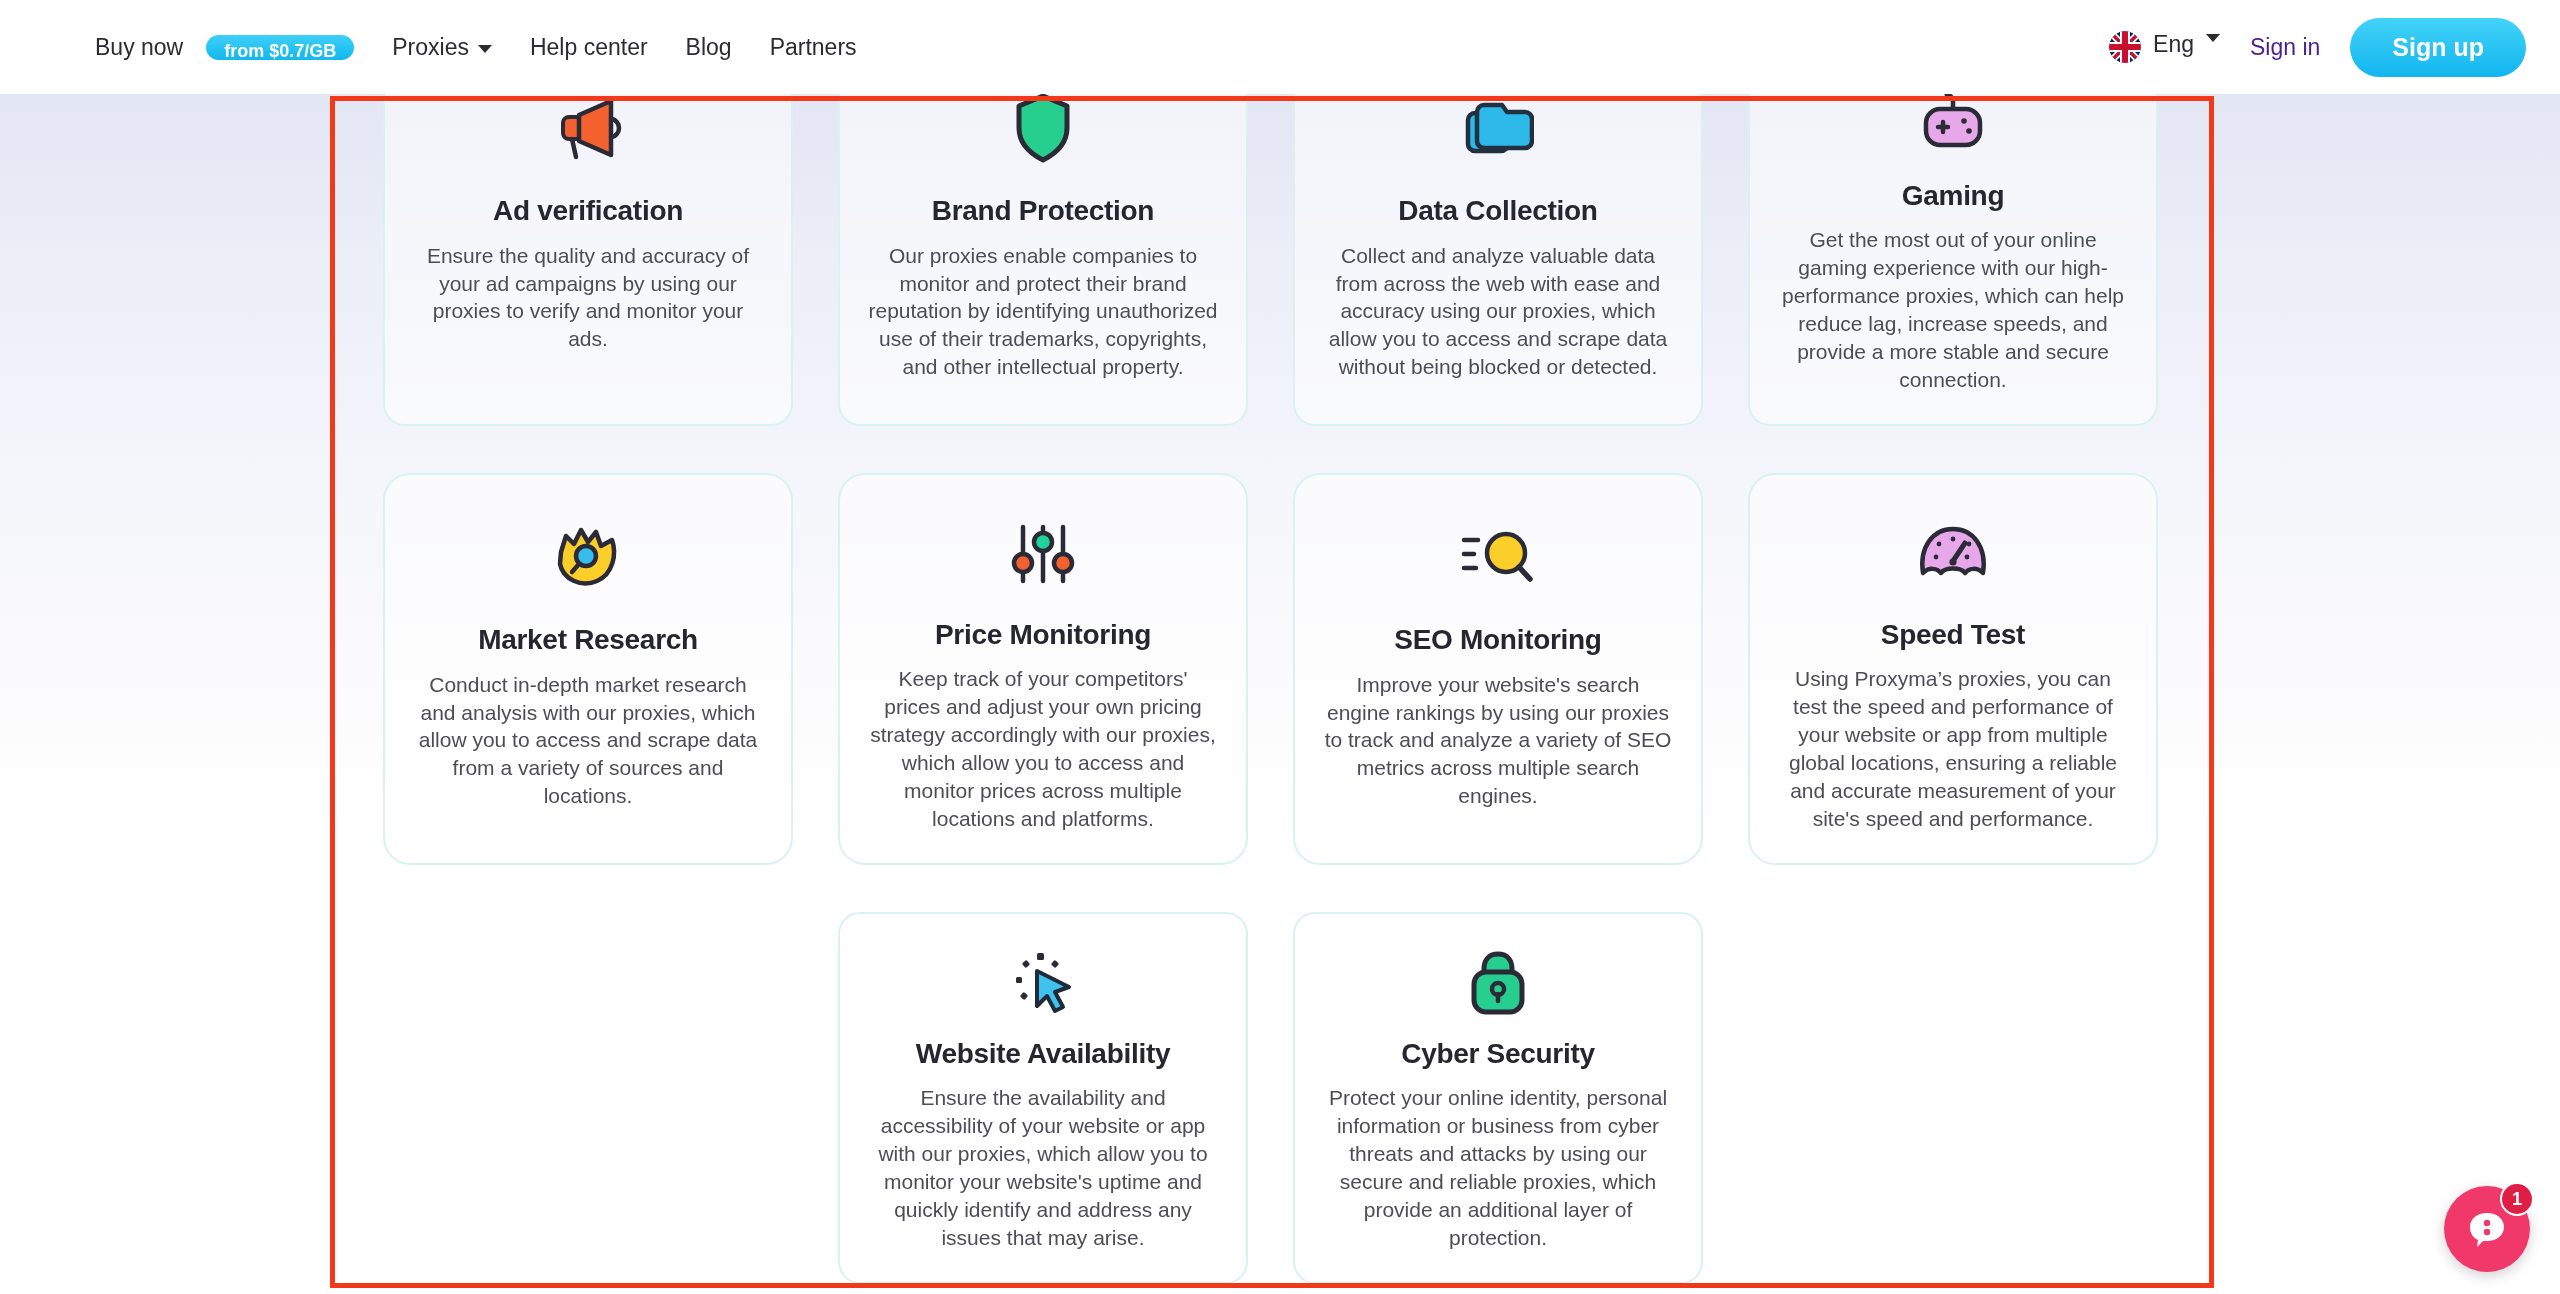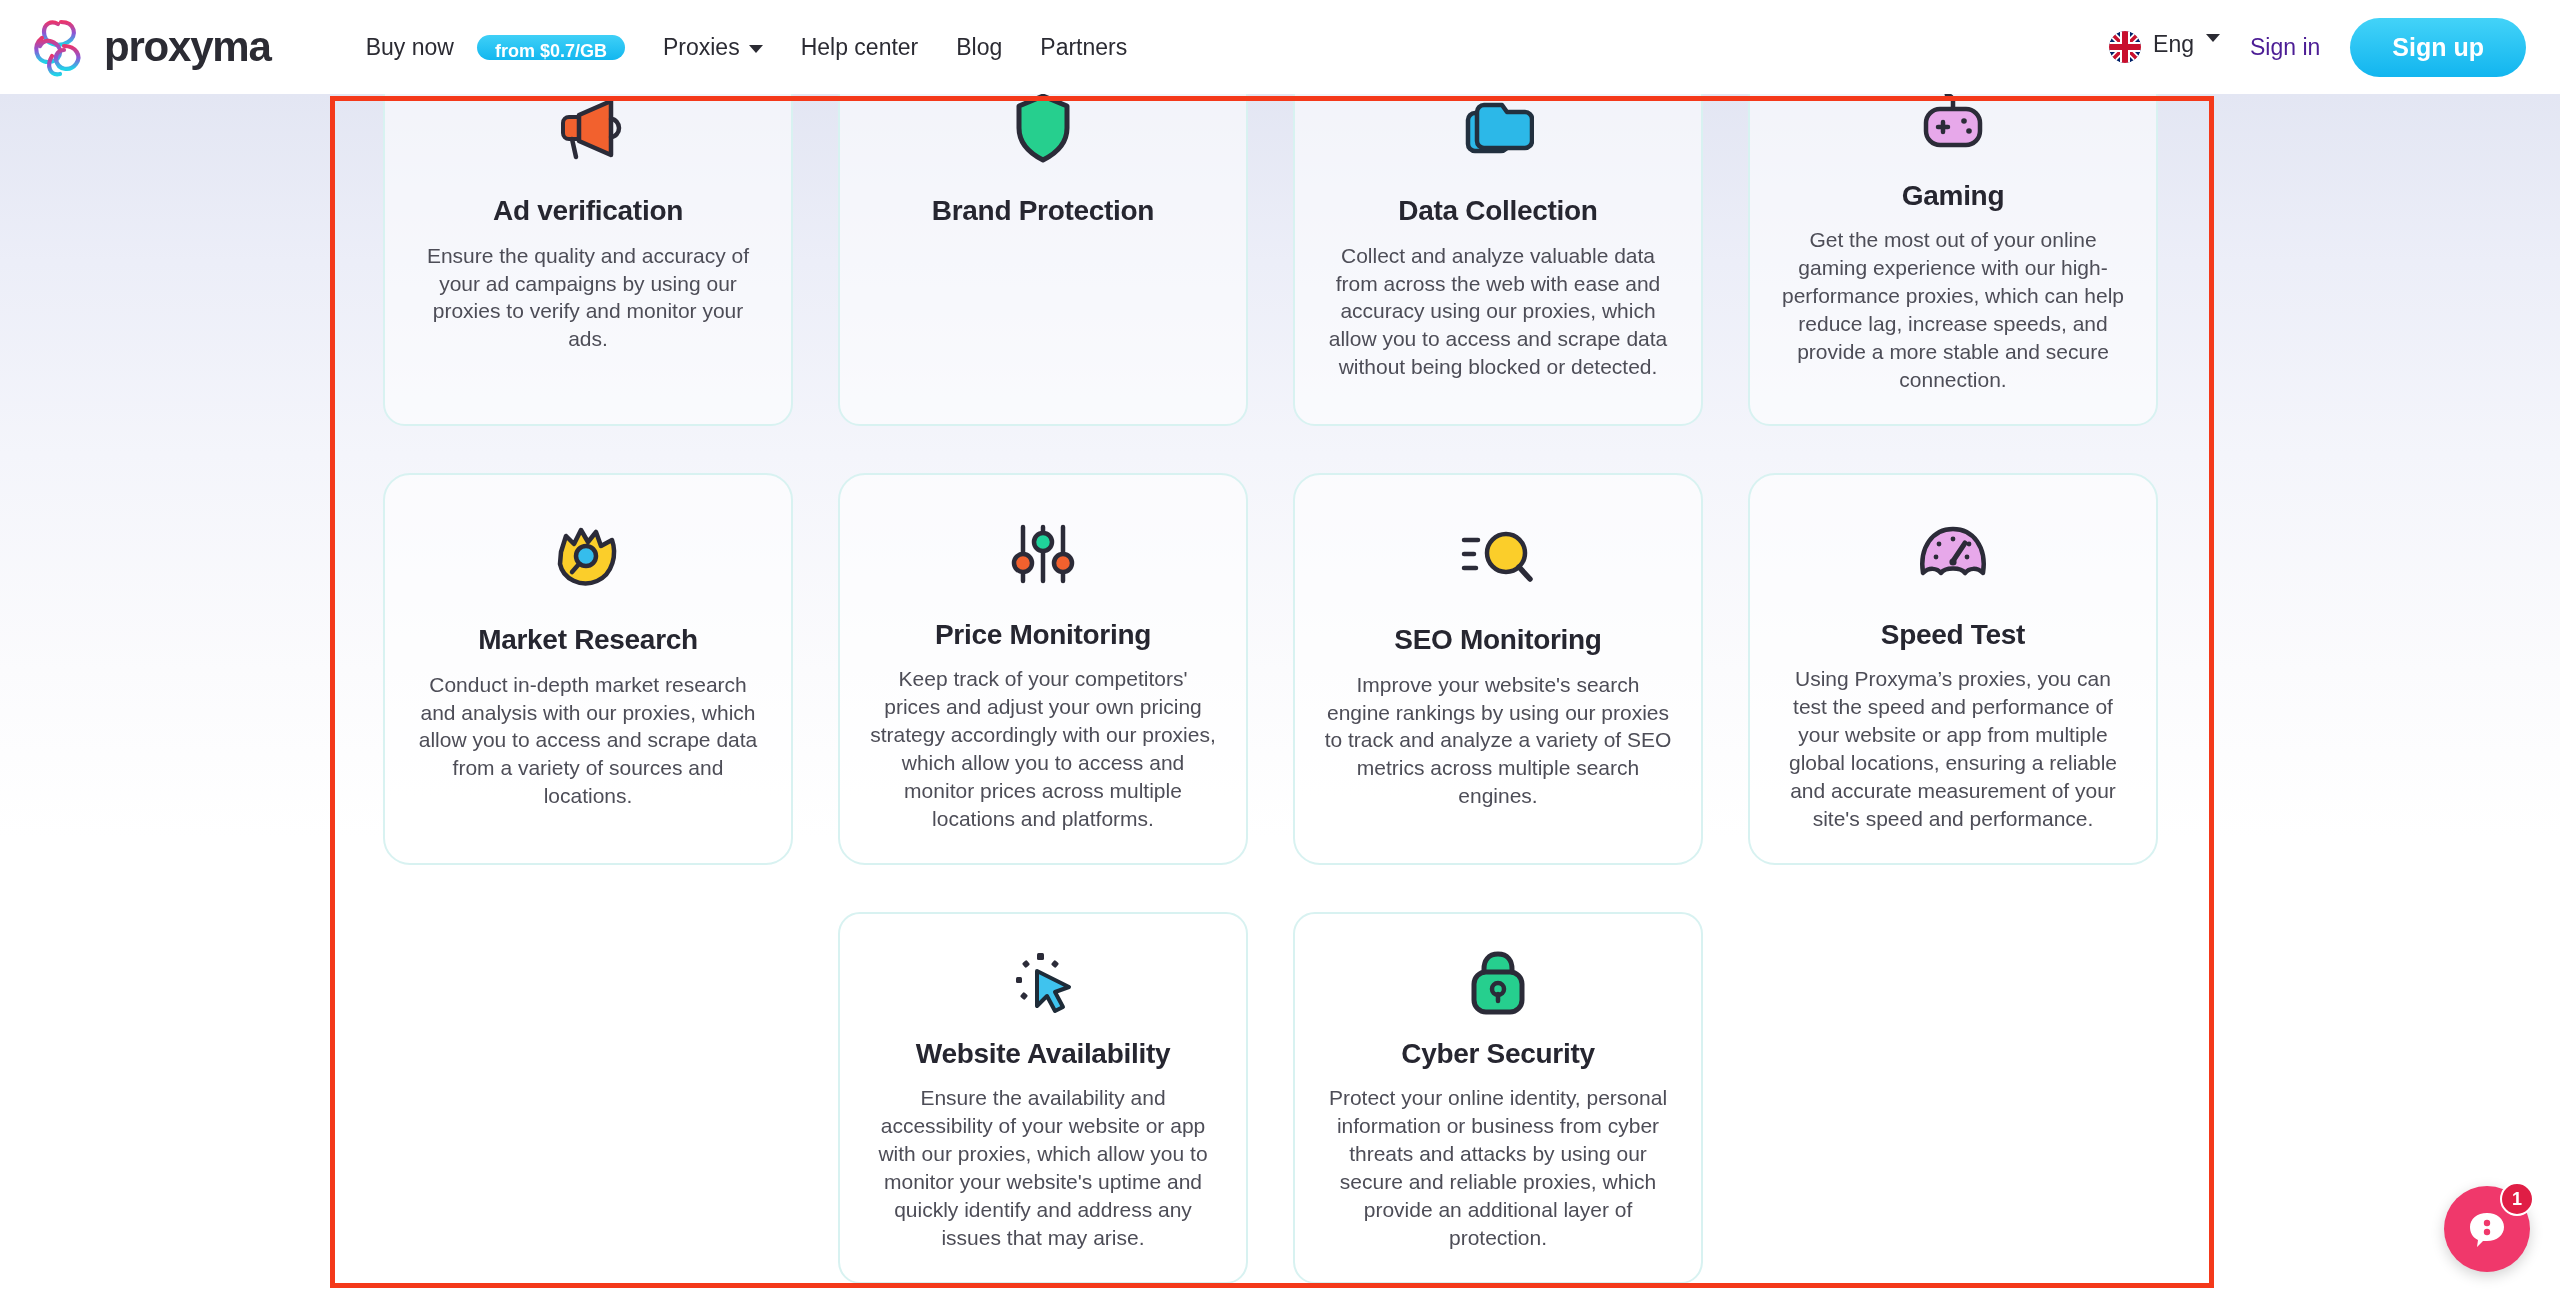--- a/index.html
+++ b/index.html
@@ -235,38 +235,20 @@
     border: 2px solid #ffffff;
   }
 </style>
 </head>
 <body>
 
 <div class="page">
 
   <div class="header">
 
-    <div class="logo-wrap">
-      <svg class="logo-mark" viewBox="0 0 60 62">
-        <defs>
-          <linearGradient id="lg1" x1="0" y1="0" x2="0" y2="1">
-            <stop offset="0%" stop-color="#e8356d"></stop>
-            <stop offset="50%" stop-color="#8b57d6"></stop>
-            <stop offset="100%" stop-color="#20d3e8"></stop>
-          </linearGradient>
-        </defs>
-        <g fill="none" stroke="url(#lg1)" stroke-width="4.2" stroke-linecap="round">
-          <path d="M31 6 C45 6 48 20 38 26 C28 32 14 28 14 16 C14 8 21 4 28 8"></path>
-          <path d="M12 22 C2 30 6 46 18 46 C30 46 34 34 26 28 C20 23 13 24 10 30"></path>
-          <path d="M34 30 C46 30 52 40 46 48 C40 56 28 54 26 44 C25 38 29 34 34 34"></path>
-          <path d="M22 40 C16 50 20 60 30 58"></path>
-        </g>
-      </svg>
-      <span class="logo-text">proxyma</span>
-    </div>
 
     <div class="nav">
 
       <div class="nav-item">
         <span>Buy now</span>
         <span class="price-pill">from $0.7/GB</span>
       </div>
 
       <div class="nav-item">
         <span>Proxies</span>
@@ -330,20 +312,21 @@
         <div class="card-desc">Ensure the quality and accuracy of your ad campaigns by using our proxies to verify and monitor your ads.</div>
       </div>
 
       <div class="card r1">
         <div class="card-icon">
           <svg width="60" height="72" viewBox="0 0 60 72">
             <path d="M30 4 L54 14 V36 C54 52 42 62 30 68 C18 62 6 52 6 36 V14 Z" fill="#26cf8e" stroke="#2b2b38" stroke-width="5" stroke-linejoin="round"></path>
           </svg>
         </div>
         <div class="card-title">Brand Protection</div>
+        <div class="card-desc">Our proxies enable companies to monitor and protect their brand reputation by identifying unauthorized use of their trademarks, copyrights, and other intellectual property.</div>
       </div>
 
       <div class="card r1">
         <div class="card-icon">
           <svg width="72" height="66" viewBox="0 0 72 66">
             <rect x="6" y="18" width="40" height="38" rx="7" fill="#2cb8e8" stroke="#22303f" stroke-width="4.5"></rect>
             <path d="M22 10 h18 l5 7 h18 a7 7 0 0 1 7 7 v22 a7 7 0 0 1 -7 7 h-41 a7 7 0 0 1 -7 -7 v-29 a7 7 0 0 1 7 -7 z" fill="#2cb8e8" stroke="#22303f" stroke-width="4.5" stroke-linejoin="round"></path>
           </svg>
         </div>
         <div class="card-title">Data Collection</div>

